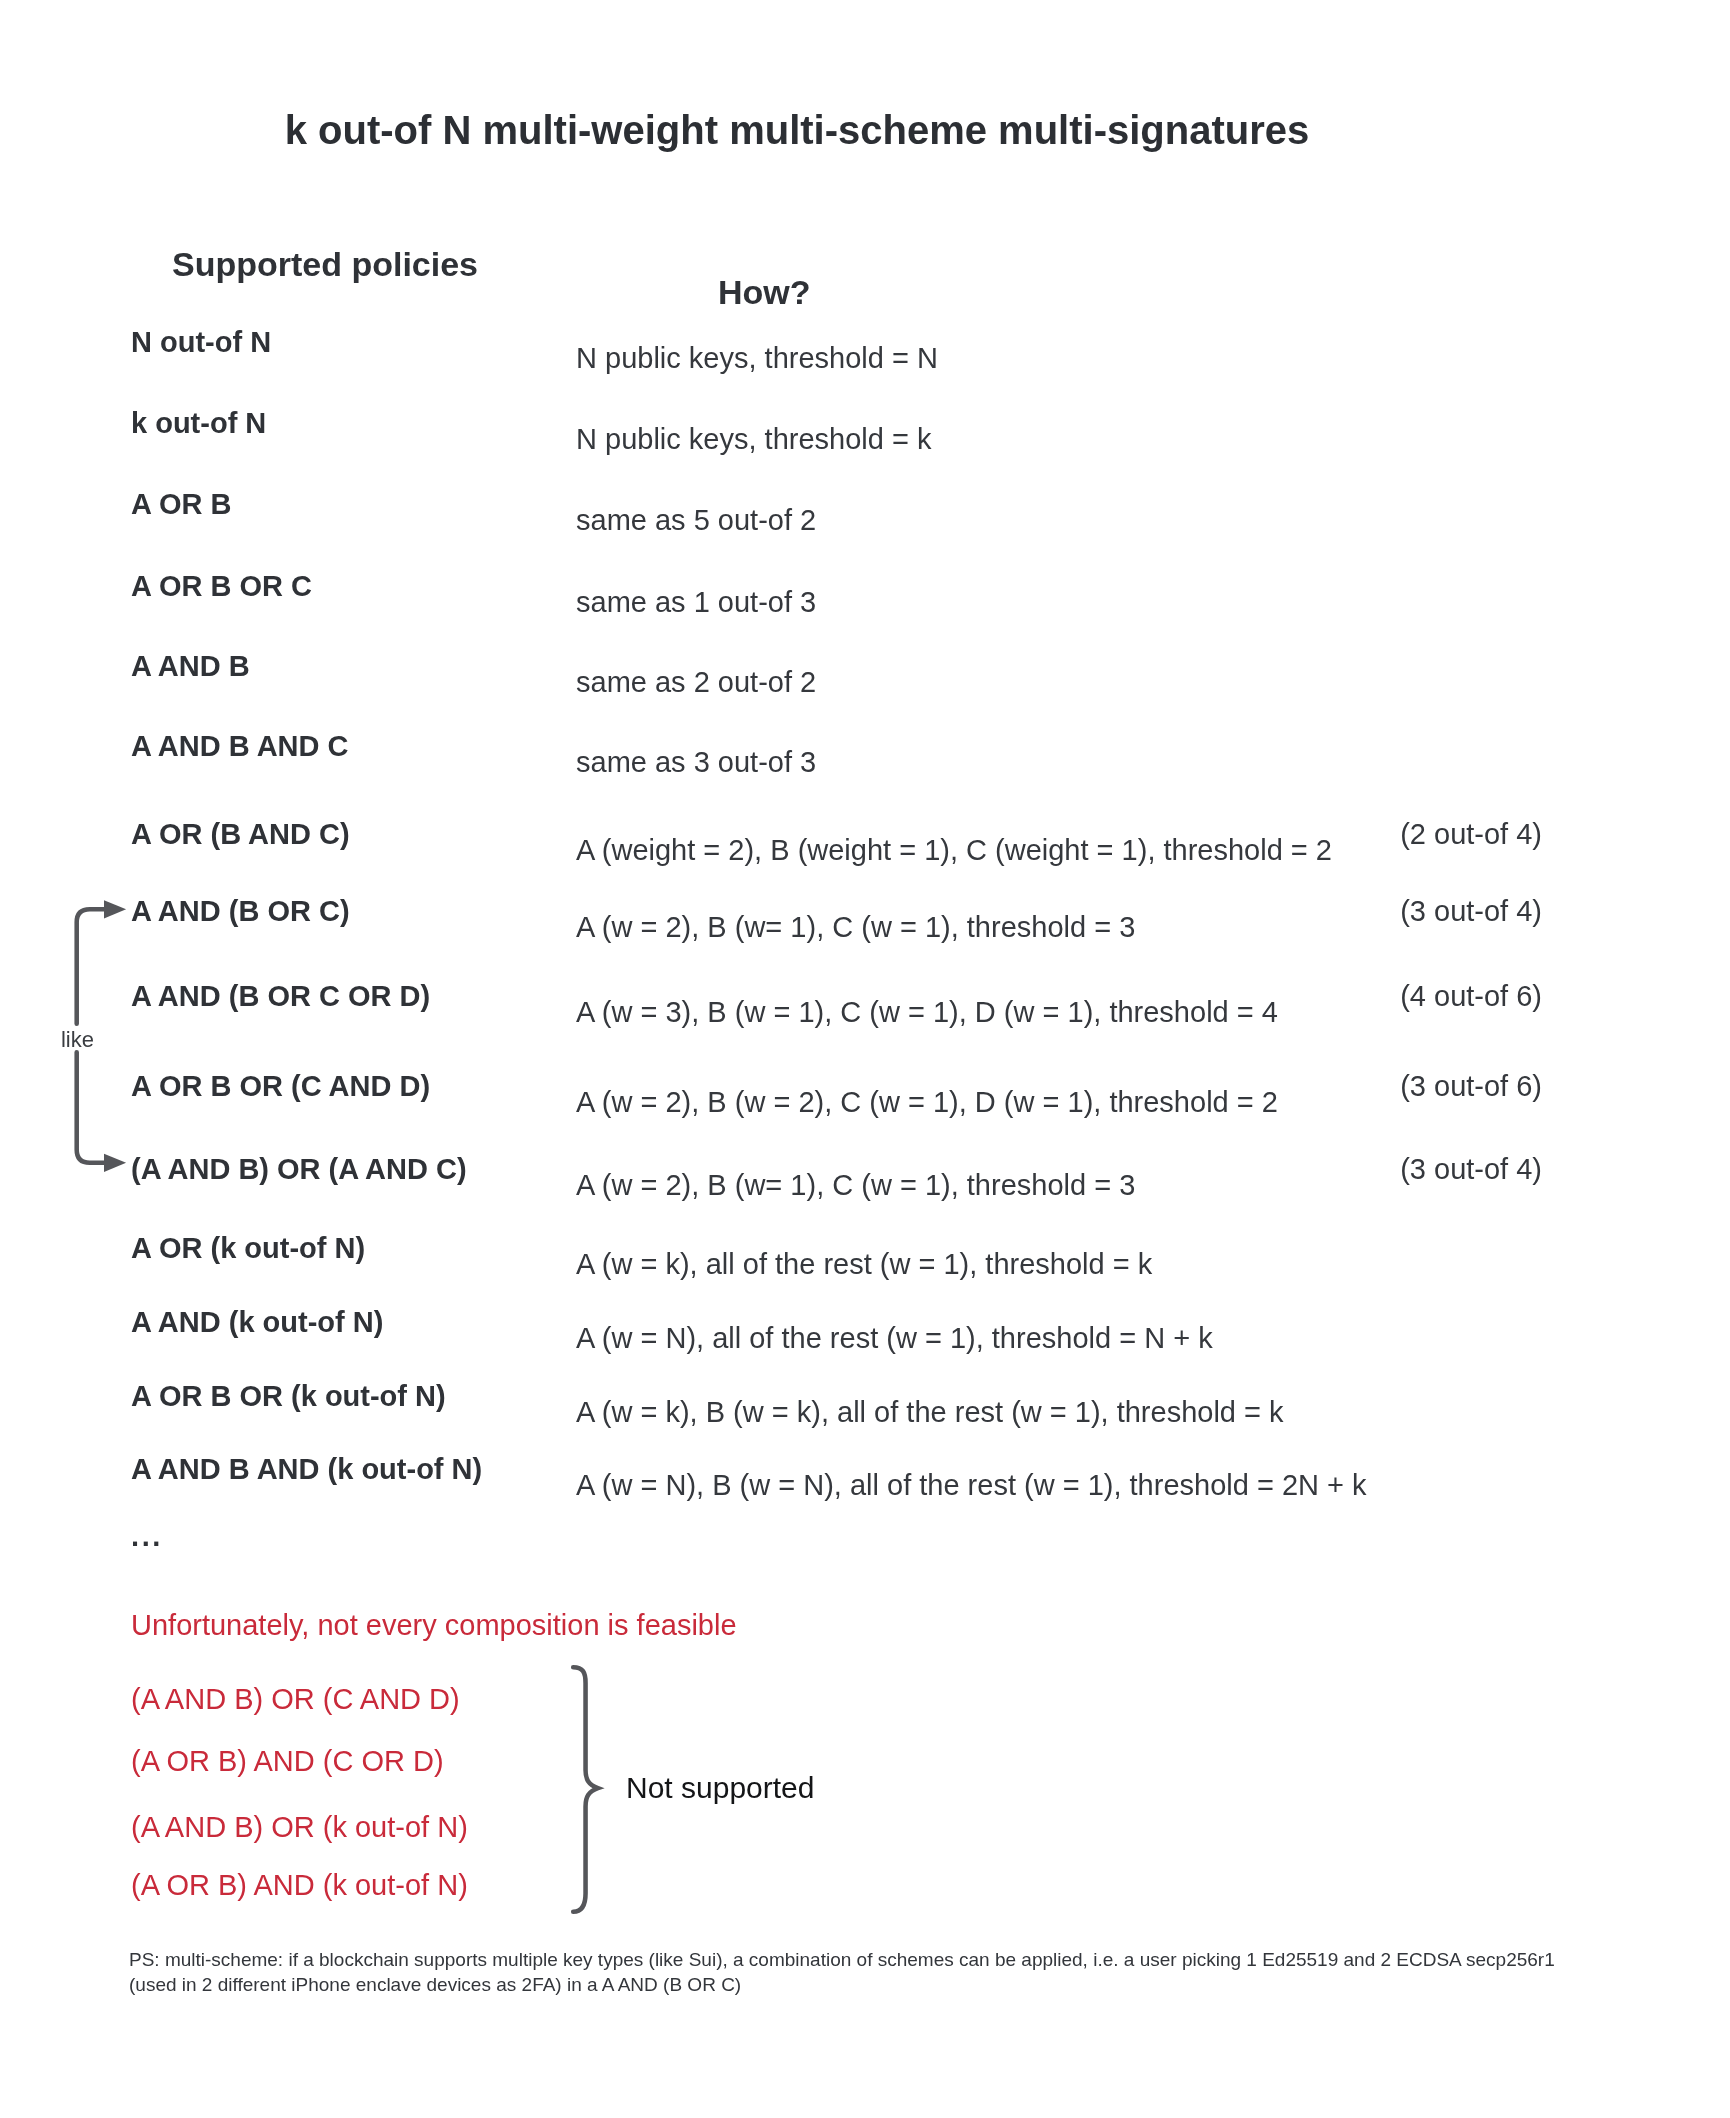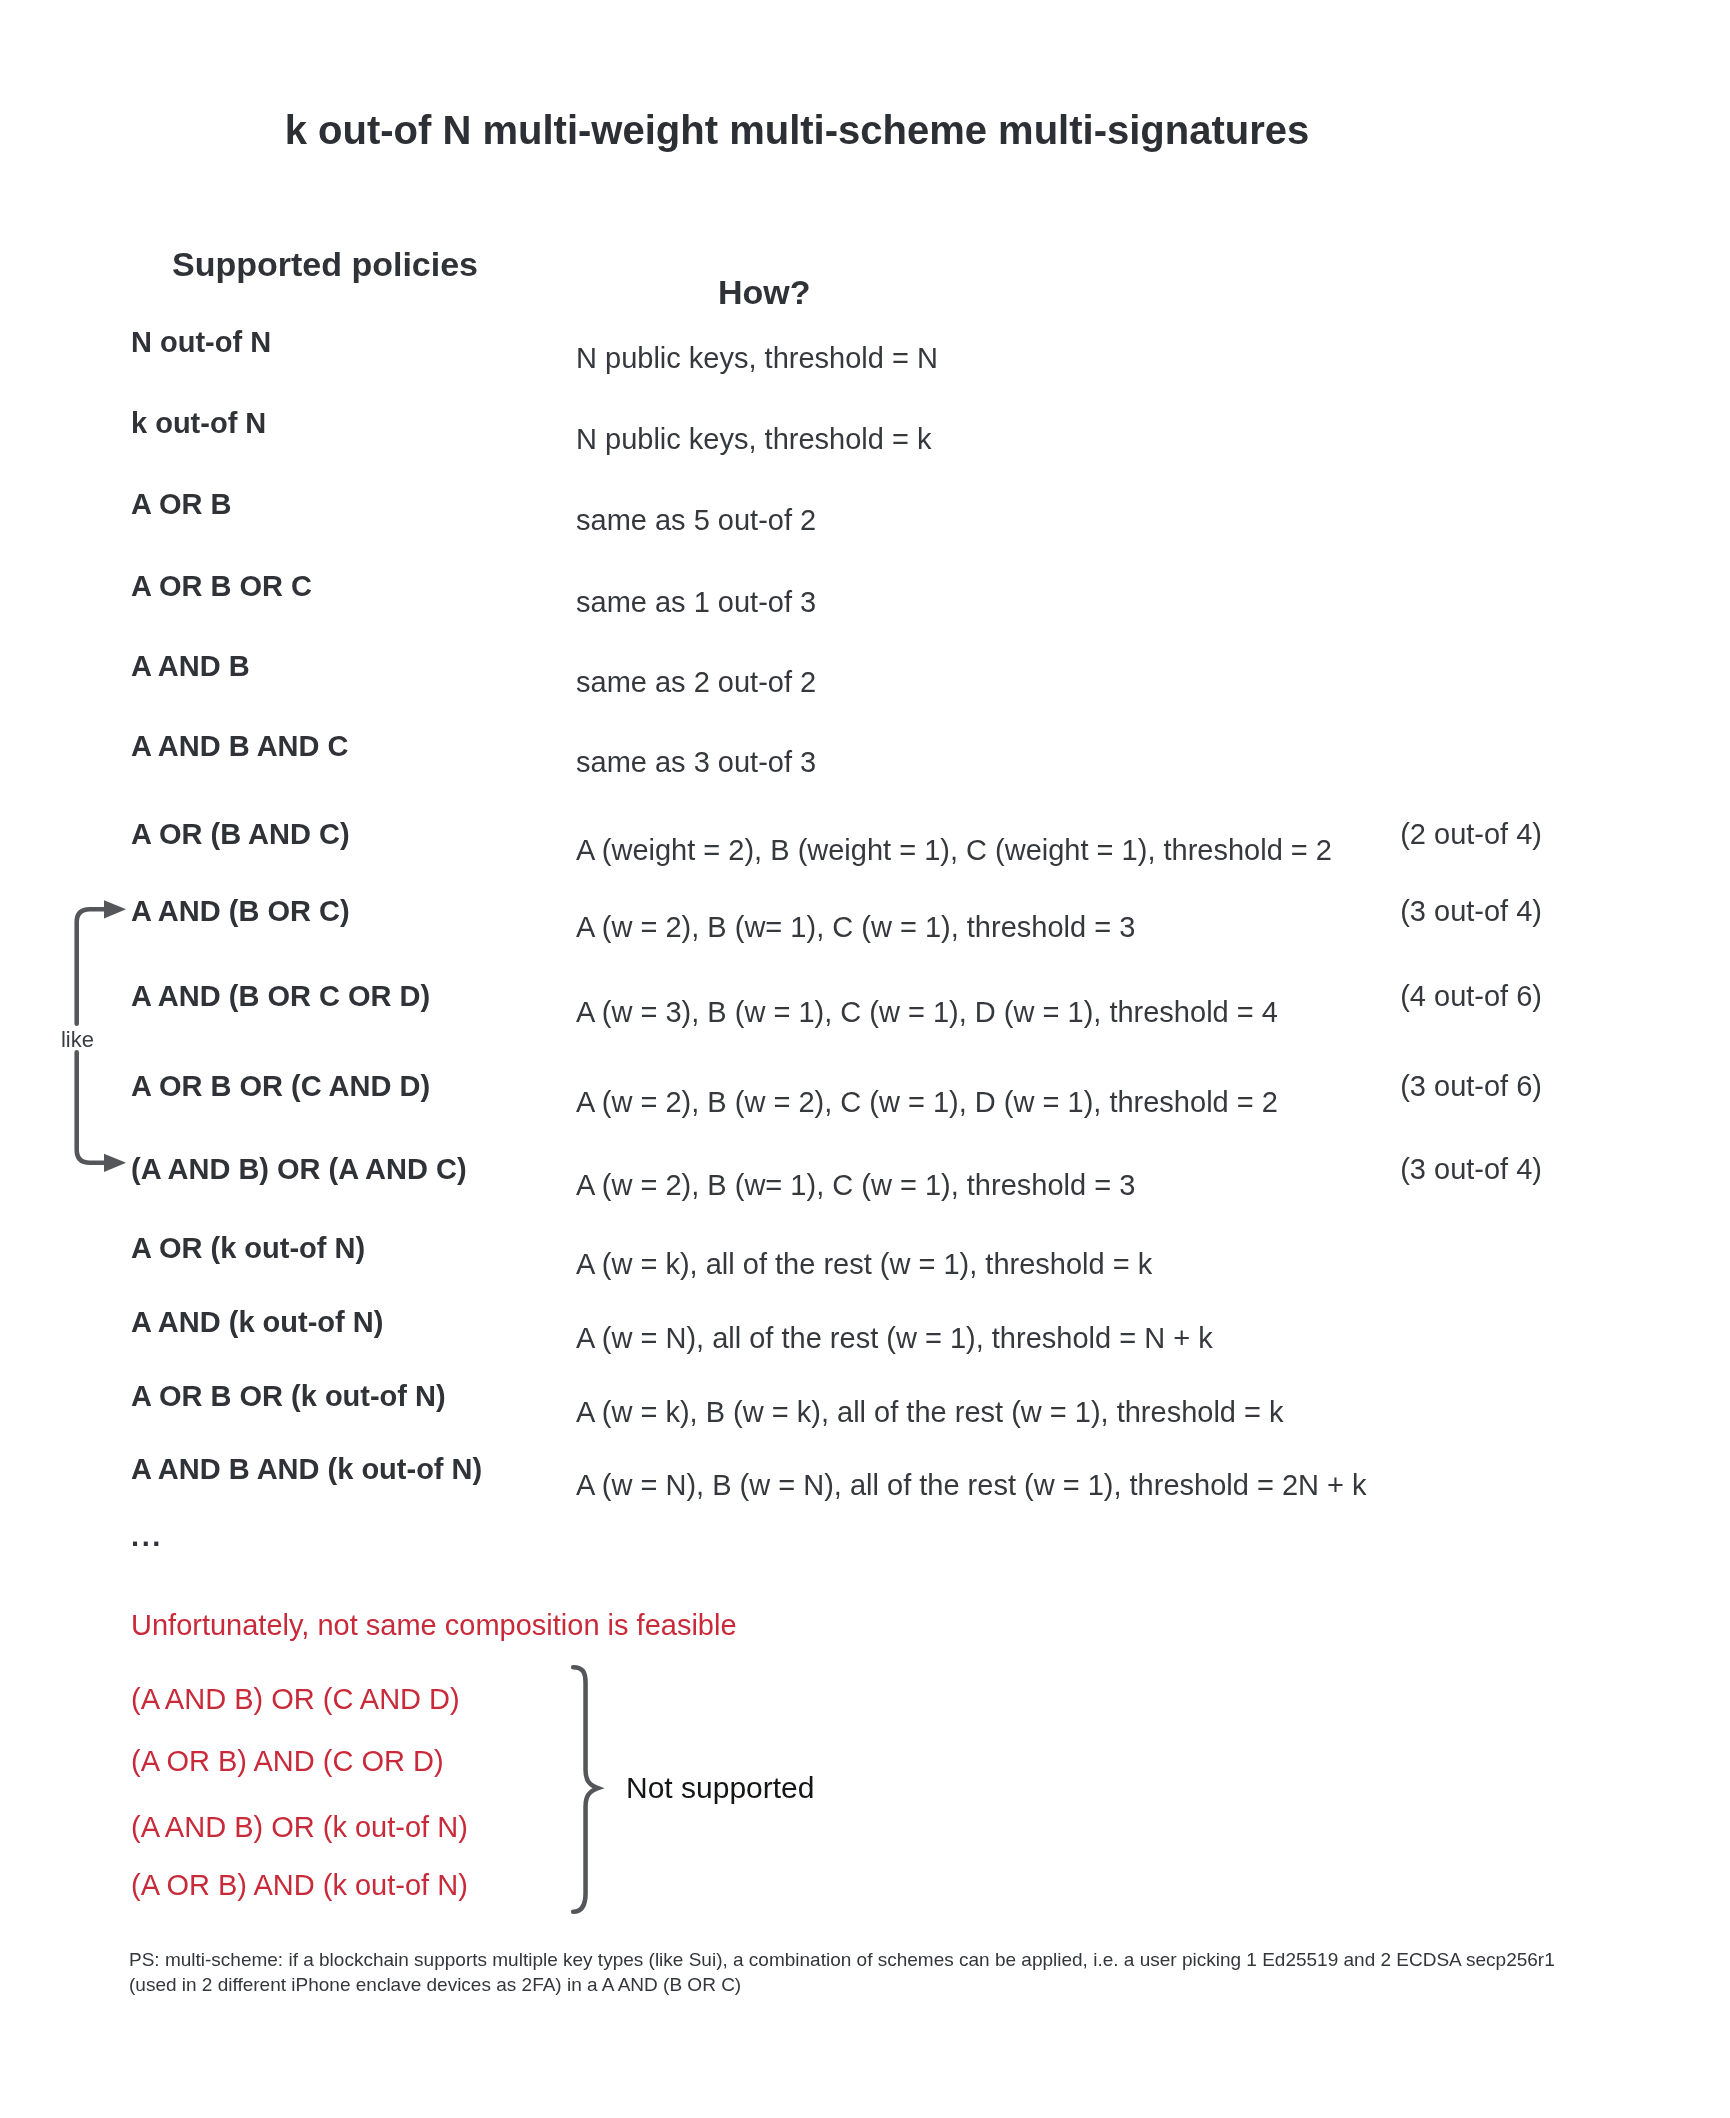--- a/index.html
+++ b/index.html
@@ -143,21 +143,21 @@
   <div class="ellipsis">...</div>
 
   <svg class="svg-abs" style="left:39px;top:888px" width="104" height="300" viewBox="0 0 160 460">
     <path d="M 100 32 L 78 32 Q 58 32 58 52 L 58 208" fill="none" stroke="#55565a" stroke-width="7" stroke-linecap="round"></path>
     <path d="M 58 252 L 58 402 Q 58 422 78 422 L 100 422" fill="none" stroke="#55565a" stroke-width="7" stroke-linecap="round"></path>
     <polygon points="100,18 134,32 100,46" fill="#55565a"></polygon>
     <polygon points="100,408 134,422 100,436" fill="#55565a"></polygon>
   </svg>
   <div class="same-label">like</div>
 
-  <div class="red-heading">Unfortunately, not same composition is feasible</div>
+  <div class="red-heading">Unfortunately, not every composition is feasible</div>
 
   <div>
       <div class="red-item" style="top: 1699px;">(A AND B) OR (C AND D)</div>
       <div class="red-item" style="top: 1761px;">(A OR B) AND (C OR D)</div>
       <div class="red-item" style="top: 1827px;">(A AND B) OR (k out-of N)</div>
       <div class="red-item" style="top: 1885px;">(A OR B) AND (k out-of N)</div>
     </div>
 
   <svg class="svg-abs" style="left:568px;top:1659px" width="52" height="261" viewBox="0 0 80 400">
     <path d="M 8 12 C 23 12 27 20 27 36 L 27 170 C 27 185 32 193 46 198 C 32 203 27 211 27 226 L 27 360 C 27 376 23 388 8 388" fill="none" stroke="#55565a" stroke-width="7" stroke-linecap="round"></path>

